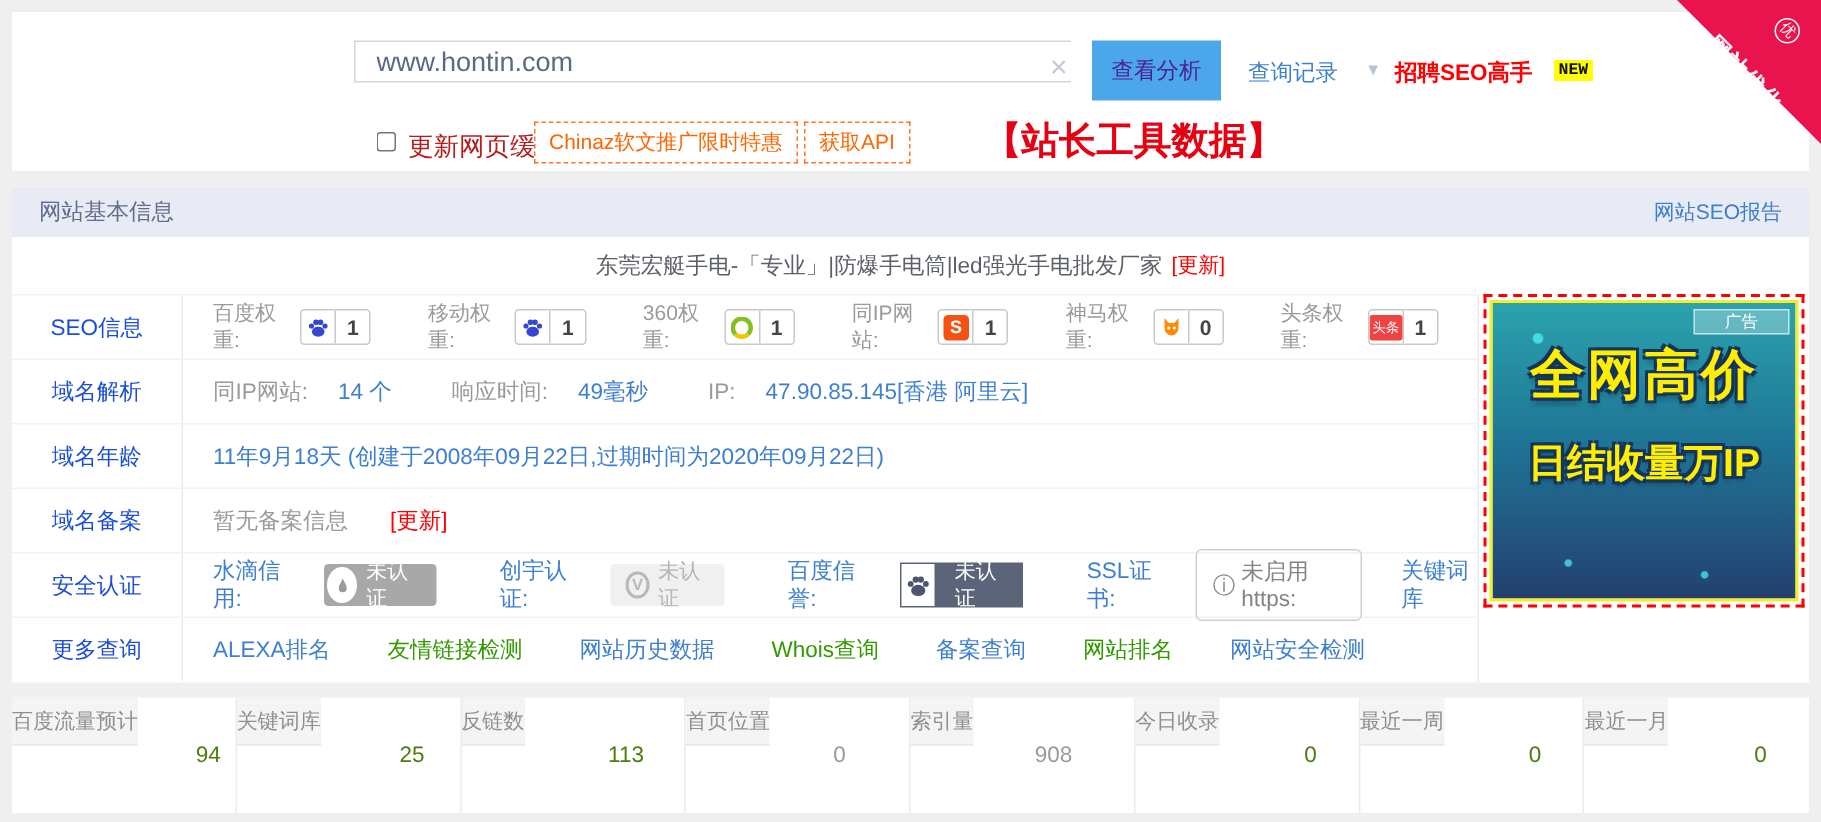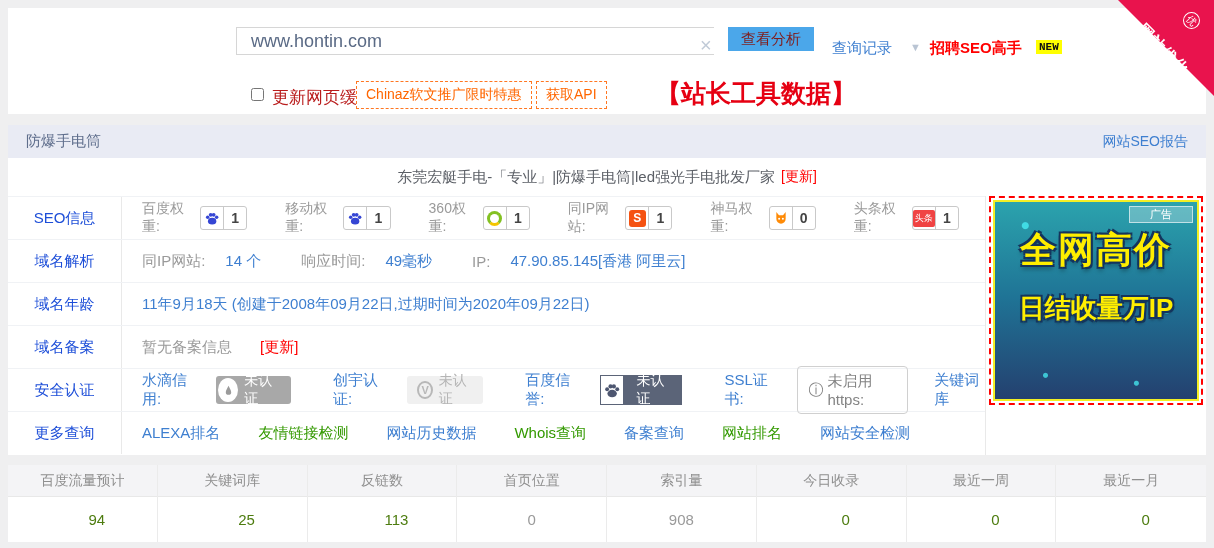--- a/index.html
+++ b/index.html
@@ -15,22 +15,22 @@
 
   
   #top-card { left:8px; top:8px; width:1198px; height:106px; }
   .search-input {
     position:absolute; left:228px; top:19px; width:478px; height:28px;
     border:1px solid #d6d6d6; border-right:none; padding:0 30px 0 14px;
     font-size:18px; color:#5a6a85; font-family:"Liberation Sans",sans-serif; outline:none;
   }
   .clear-x { position:absolute; left:692px; top:26px; font-size:20px; color:#c0cad7; cursor:pointer; }
   .analyze-btn {
-    position:absolute; left:720px; top:19px; width:86px; height:24px;
-    background:#4ba7ea; color:#7f1d1d; border:none; font-size:15px; cursor:pointer;
+    position:absolute; left:720px; top:19px; width:86px; height:40px;
+    background:#4ba7ea; color:#4c1d95; border:none; font-size:15px; cursor:pointer;
     font-family:Liberation Serif, serif;
   }
   .history-link { position:absolute; left:824px; top:31px; font-size:15px; color:#3e7fd0; text-decoration:none; }
   .history-caret { position:absolute; left:902px; top:33px; font-size:11px; color:#b9c4d3; }
   .hire-link { position:absolute; left:922px; top:31px; font-size:15px; color:#f00; text-decoration:none; font-weight:bold; }
   .new-badge { position:absolute; left:1028px; top:32px; background:#ff0; color:#111; font-size:11px; font-weight:bold; font-family:"Liberation Mono",monospace; padding:1px 3px; }
   .cache-box { position:absolute; left:243px; top:80px; width:13px; height:13px; }
   .cache-label { position:absolute; left:264px; top:78px; font-size:17px; color:#b91c1c; }
   .dashed-link {
     position:absolute; top:73px; border:1px dashed #ff7722; color:#ff6600;
@@ -124,21 +124,21 @@
   .ad-l1 { margin-top:24px; font-size:36px; font-weight:900; letter-spacing:2px; color:#ffee00;
     text-shadow:-2px -2px 0 #14345c,2px -2px 0 #14345c,-2px 2px 0 #14345c,2px 2px 0 #14345c,0 4px 4px rgba(0,0,0,.35); }
   .ad-l2 { margin-top:16px; font-size:26px; font-weight:900; color:#ffee00;
     text-shadow:-2px -2px 0 #14345c,2px -2px 0 #14345c,-2px 2px 0 #14345c,2px 2px 0 #14345c,0 3px 3px rgba(0,0,0,.35); }
   .ad-l3 { margin-top:14px; font-size:38px; font-weight:900; font-style:italic; color:#da2490;
     text-shadow:-2px -2px 0 #fff,2px -2px 0 #fff,-2px 2px 0 #fff,2px 2px 0 #fff,0 4px 5px rgba(0,0,0,.35); }
 
   
   #stats-card { left:8px; top:465px; width:1198px; height:77px; }
   .stats-grid { display:grid; grid-template-columns:repeat(8,1fr); height:100%; }
-  .stat-col { display:flex; flex-direction:column; border-right:1px solid #ebebeb; }
+  .stat-col { display:flex; flex-direction:row; border-right:1px solid #ebebeb; }
   .stat-col:last-child { border-right:none; }
   .stat-h { height:32px; background:#f4f4f6; border-bottom:1px solid #e8e8e8; display:flex; align-items:center; justify-content:center; font-size:14px; color:#8f8f8f; }
   .stat-v { flex:1; display:flex; align-items:center; justify-content:center; font-size:15px; }
   .v-green { color:#4d7c0f;padding-left:29px; } .v-gray { color:#9a9a9a; }
 
   svg { display:block; }
 </style>
 </head>
 <body>
 
@@ -159,21 +159,21 @@
 </div>
 
 <div class="ribbon">
   <div class="ribbon-tri"></div>
   <span class="ribbon-seal">优</span>
   <span class="ribbon-text">网站优化</span>
 </div>
 
 <div class="card" id="main-card">
   <div class="panel-header">
-    <span class="panel-header-title">防爆手电筒</span>
+    <span class="panel-header-title">网站基本信息</span>
     <a class="seo-report-link" href="#">网站SEO报告</a>
   </div>
 
   <div class="title-row">
     <span>东莞宏艇手电-「专业」|防爆手电筒|led强光手电批发厂家</span>
     <a class="red-link" href="#">[更新]</a>
   </div>
 
   <div class="rows-area">
 

